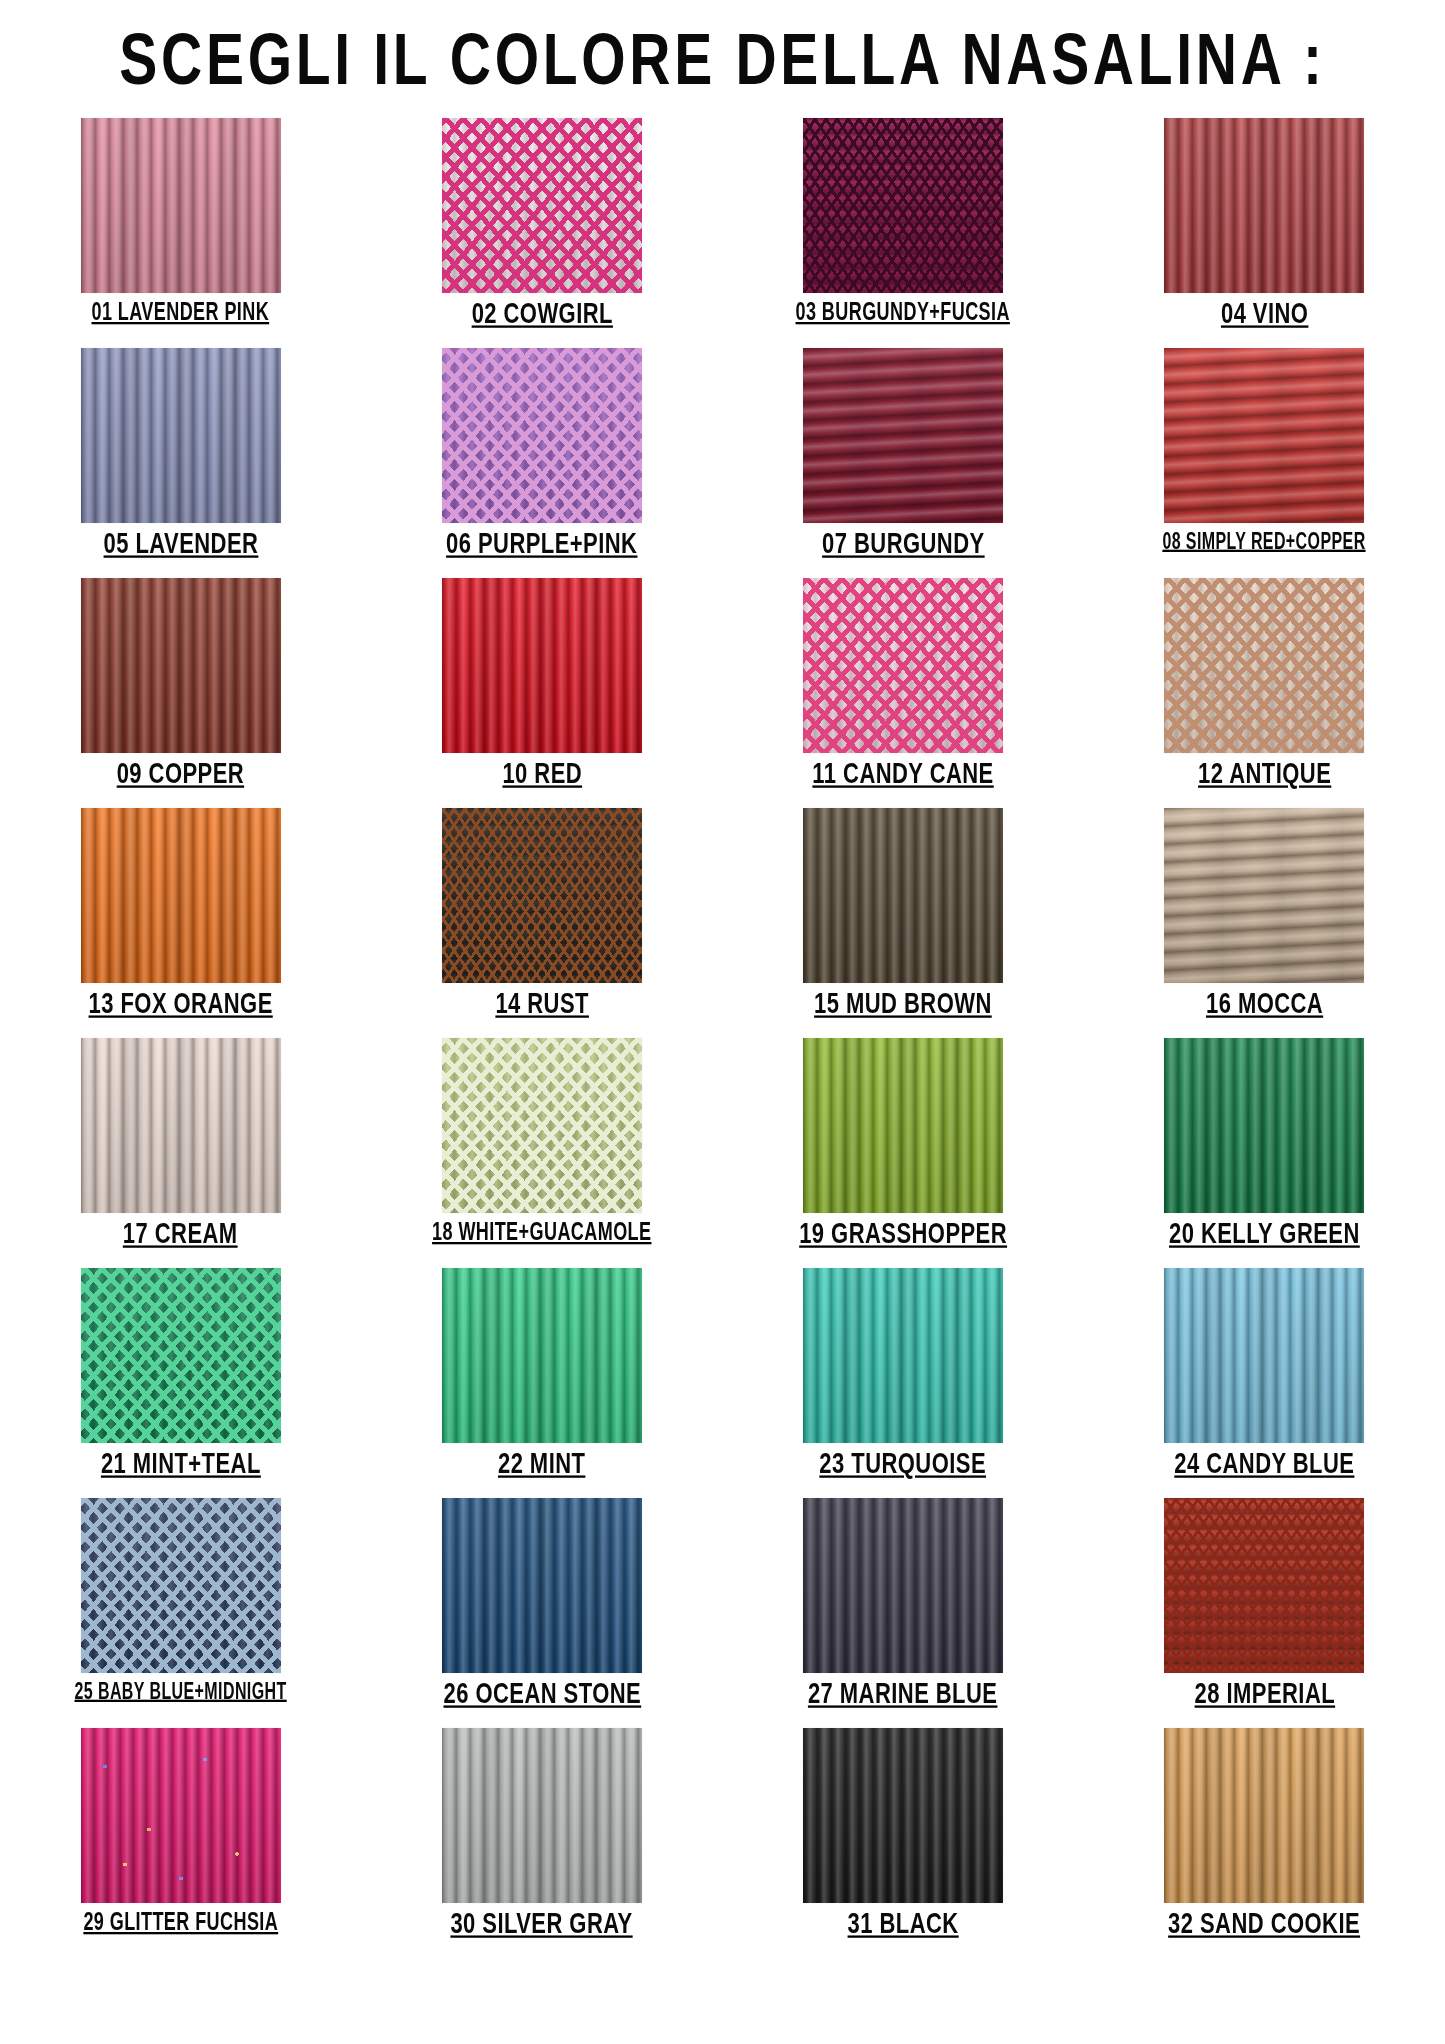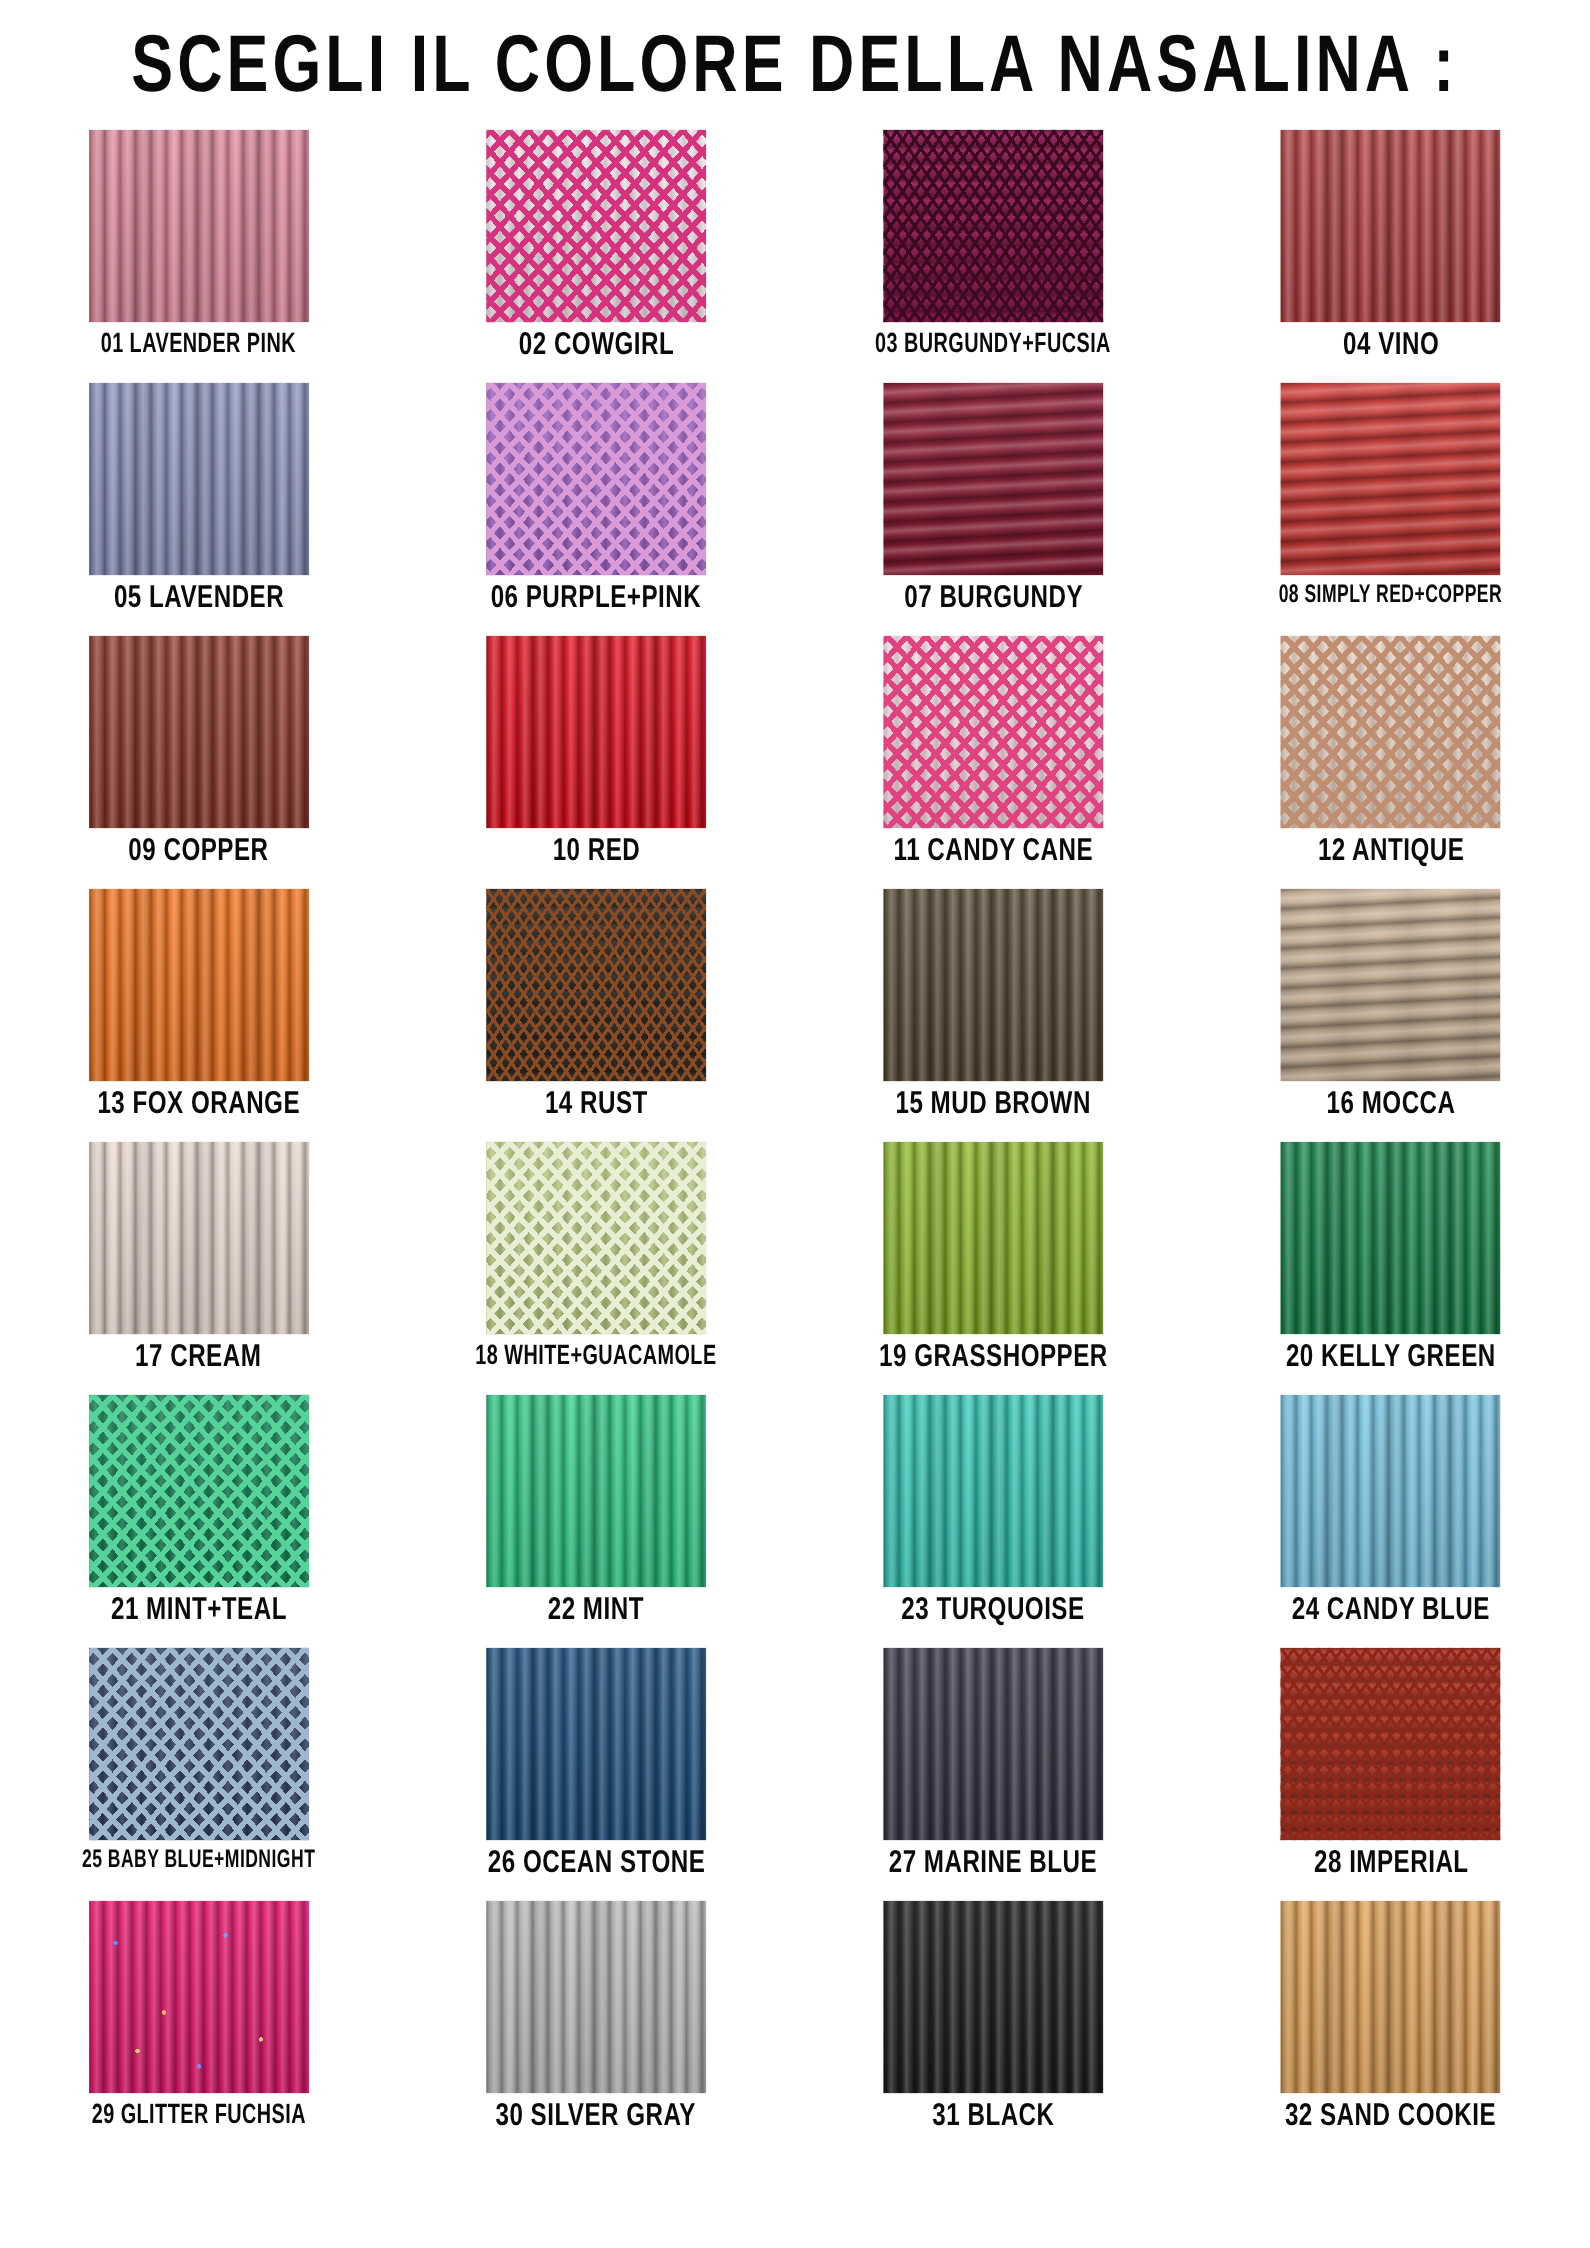--- a/index.html
+++ b/index.html
@@ -35,20 +35,21 @@
 
   
   .grid {
     position: absolute;
     left: 0; top: 118px;
     width: 1445px;
     display: grid;
     grid-template-columns: repeat(4, 1fr);
     grid-auto-rows: 230px;
     justify-items: center;
+    text-decoration: underline;
   }
   .cell {
     width: 100%;
     display: flex;
     flex-direction: column;
     align-items: center;
   }
   .swatch {
     width: 200px;
     height: 175px;

